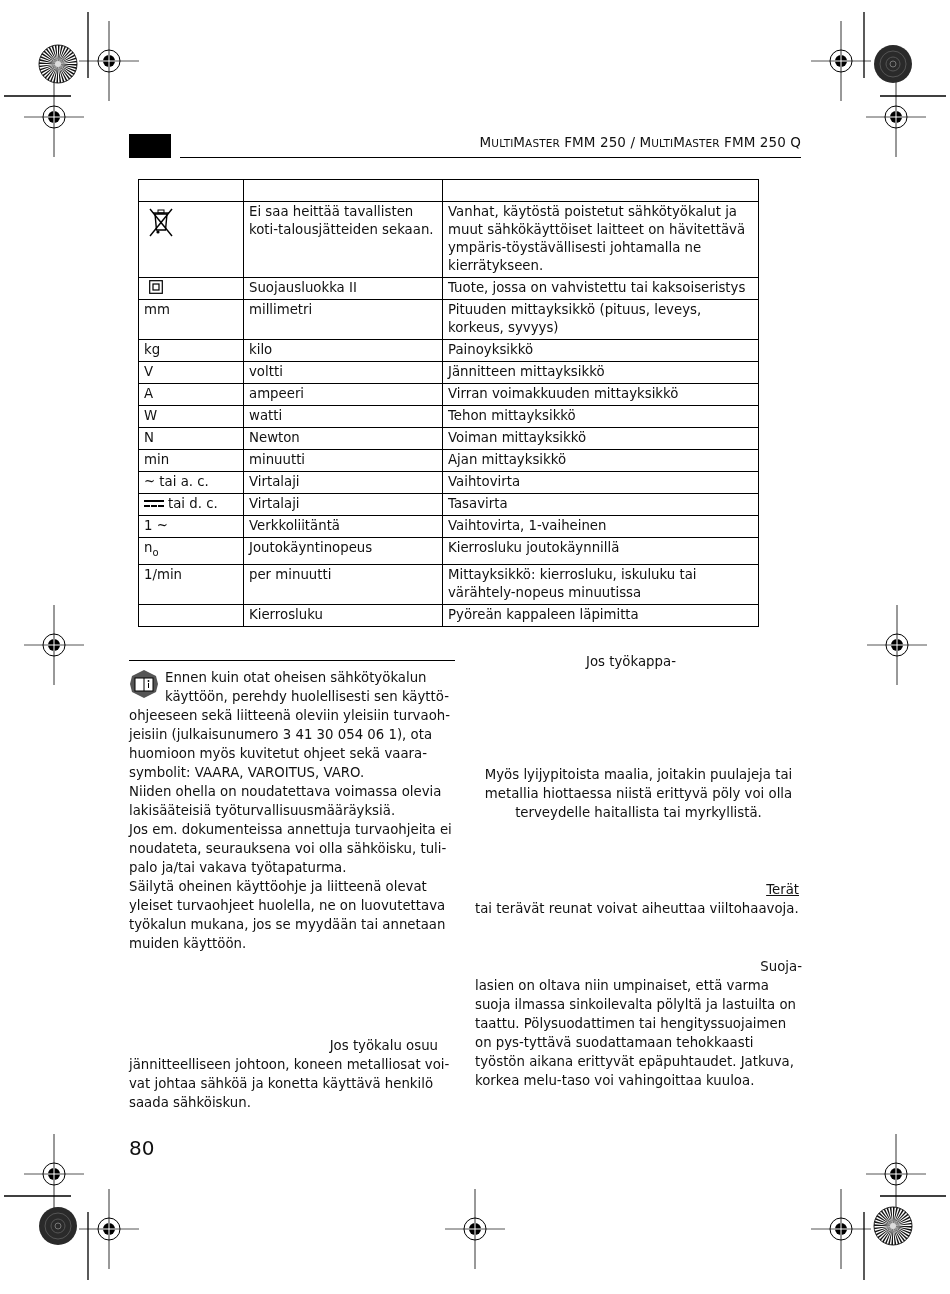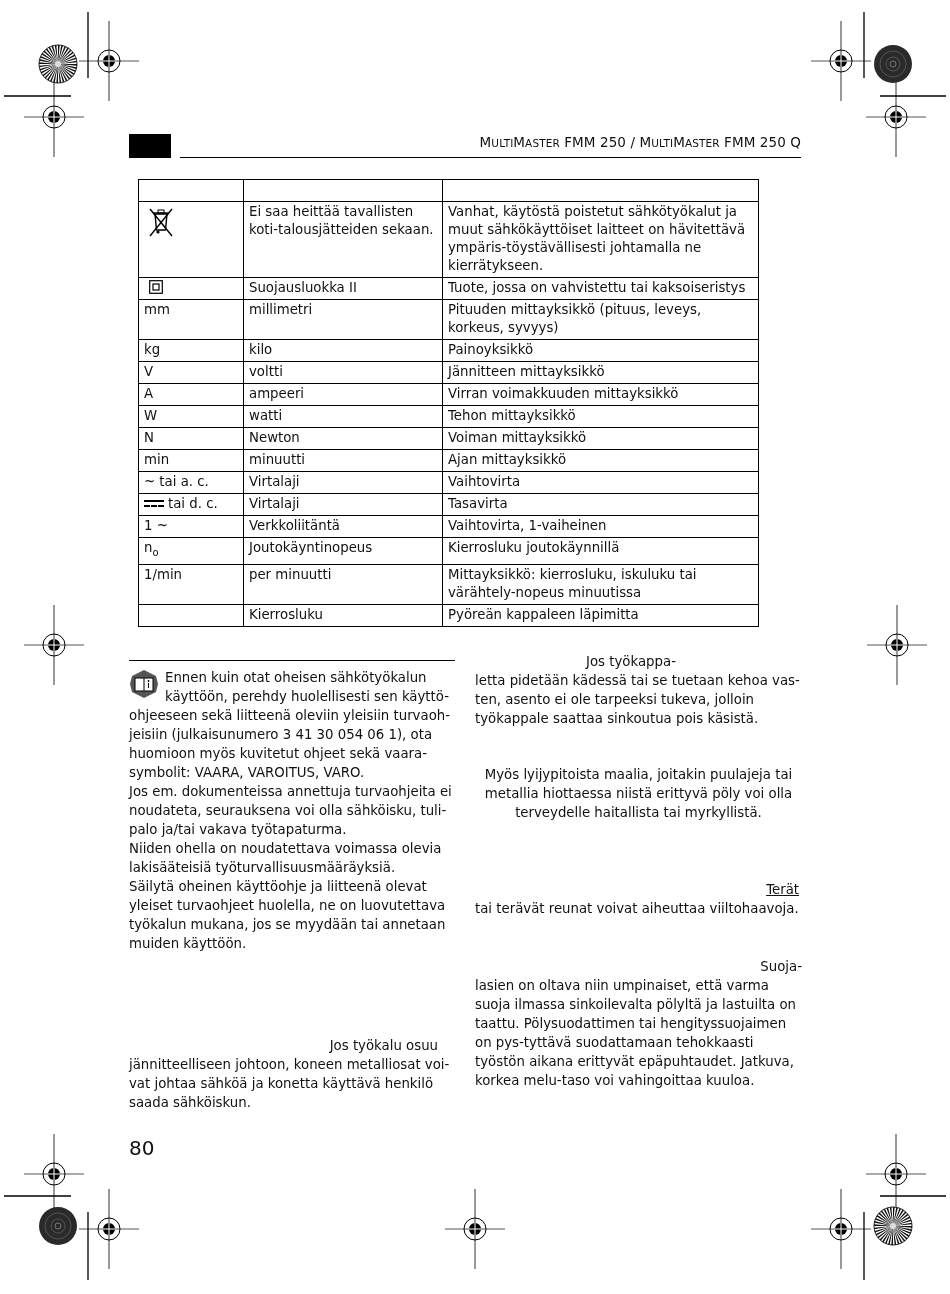--- a/index.html
+++ b/index.html
@@ -305,35 +305,34 @@
 
 <div class="col col-left" style="top:668px;">
   <svg width="30" height="30" viewBox="0 0 30 30" style="float:left;margin:1px 6px 0 0;">
     <polygon points="15,1 27,7 29,15 27,23 15,29 3,23 1,15 3,7" fill="#555"></polygon>
     <rect x="6" y="9" width="18" height="13" fill="#fff" stroke="#000" stroke-width="1"></rect>
     <line x1="15" y1="9" x2="15" y2="22" stroke="#000" stroke-width="1"></line>
     <circle cx="19.5" cy="12" r="0.9" fill="#000"></circle>
     <line x1="19.5" y1="14" x2="19.5" y2="19" stroke="#000" stroke-width="1"></line>
   </svg>
   <p>Ennen kuin otat oheisen sähkötyökalun käyttöön, perehdy huolellisesti sen käyttö-ohjeeseen sekä liitteenä oleviin yleisiin turvaoh-jeisiin (julkaisunumero 3 41 30 054 06 1), ota huomioon myös kuvitetut ohjeet sekä vaara-symbolit: VAARA, VAROITUS, VARO.</p>
+  <p>Niiden ohella on noudatettava voimassa olevia lakisääteisiä työturvallisuusmääräyksiä.</p>
   <p>Jos em. dokumenteissa annettuja turvaohjeita ei noudateta, seurauksena voi olla sähköisku, tuli-palo ja/tai vakava työtapaturma.</p>
-  <p>Niiden ohella on noudatettava voimassa olevia lakisääteisiä työturvallisuusmääräyksiä.</p>
   <p>Säilytä oheinen käyttöohje ja liitteenä olevat yleiset turvaohjeet huolella, ne on luovutettava työkalun mukana, jos se myydään tai annetaan muiden käyttöön.</p>
 </div>
 
 <div class="col col-left" style="top:1036px;">
   <span class="right-run" style="padding-right:17px;">Jos työkalu osuu</span>
   <p>jännitteelliseen johtoon, koneen metalliosat voi-vat johtaa sähköä ja konetta käyttävä henkilö saada sähköiskun.</p>
 </div>
 
 <div class="abs page-num">80</div>
 
 <div class="col col-right" style="top:652px;">
   <span class="right-run" style="padding-right:15px;text-align:center;">Jos työkappa-</span>
-  <p>letta pidetään kädessä tai se tuetaan kehoa vas-ten, asento ei ole tarpeeksi tukeva, jolloin työkappale saattaa sinkoutua pois käsistä.</p>
 </div>
 
 <div class="col col-right" style="top:765px;text-align:center;">
   <p>Myös lyijypitoista maalia, joitakin puulajeja tai metallia hiottaessa niistä erittyvä pöly voi olla terveydelle haitallista tai myrkyllistä.</p>
 </div>
 
 <div class="col col-right" style="top:880px;">
   <span class="right-run" style="padding-right:3px;text-decoration:underline;">Terät</span>
   <p>tai terävät reunat voivat aiheuttaa viiltohaavoja.</p>
 </div>

